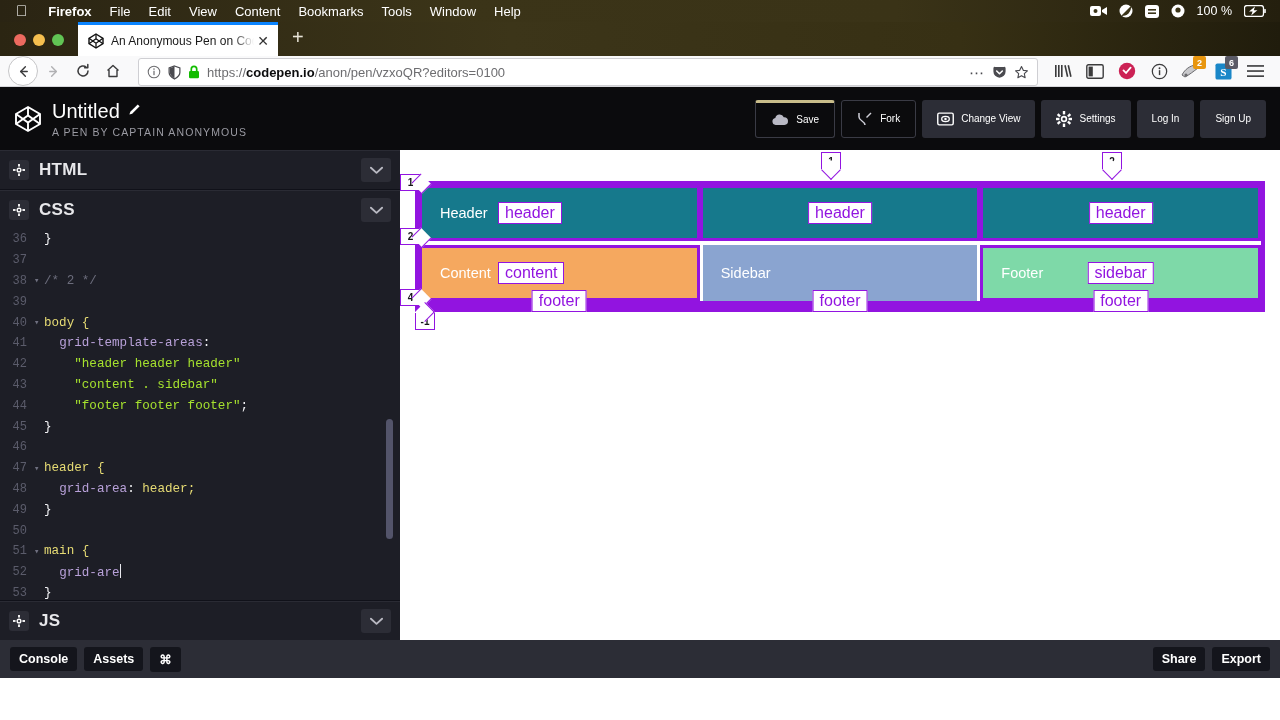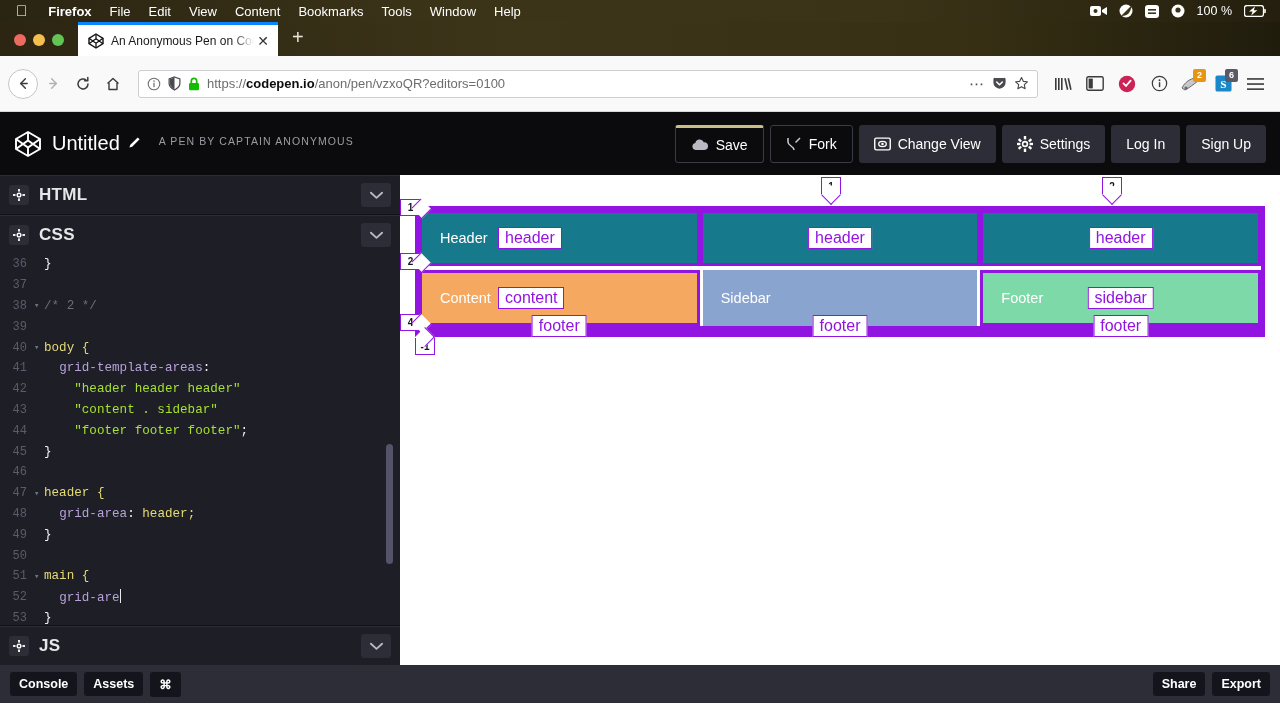--- a/index.html
+++ b/index.html
@@ -41,22 +41,22 @@
   .ff-tab .favicon { width: 16px; height: 16px; margin-right: 7px; flex: 0 0 auto; }
   .ff-tab .tabtitle {
     flex: 1; overflow: hidden; white-space: nowrap;
     -webkit-mask-image: linear-gradient(90deg,#000 85%,transparent);
             mask-image: linear-gradient(90deg,#000 85%,transparent);
   }
   .ff-tab .tabclose { width: 18px; text-align: center; font-size: 14px; color: #333; }
   .newtab { color: #e8e4d8; font-size: 20px; padding: 0 14px 7px 14px; font-weight: 300; }
 
   .ff-navbar {
-    height: 56px; width: 100%; background: #f9f9fa;
-    display: flex; align-items: center; padding: 0 8px;
+    height: 31px; width: 100%; background: #f9f9fa;
+    display: flex; align-items: flex-end; padding: 0 8px;
     border-bottom: 1px solid #d7d7db;
   }
   .navbtn { width: 30px; height: 30px; display: flex; align-items: center; justify-content: center;
             color: #3b3b3c; }
   .navbtn.back { border: 1px solid #c6c6c8; border-radius: 50%; background: #fff; }
   .navbtn.fwd { color: #b1b1b3; }
   .urlbar {
     flex: 1; height: 28px; margin: 0 10px; background: #fff;
     border: 1px solid #cfcfd3; border-radius: 3px;
     display: flex; align-items: center; padding: 0 8px; gap: 7px;
@@ -73,28 +73,28 @@
     display: flex; align-items: center; justify-content: center; padding: 0 2px;
   }
 
   
   .cp { width: 100%; height: 591px; display: flex; flex-direction: column; background: #1d1e26; }
   .cp-header {
     height: 63px; background: #0b0b0d; display: flex; align-items: center;
     padding: 0 14px 0 14px; position: relative; z-index: 5;
   }
   .cp-logo { width: 28px; height: 28px; margin-right: 10px; }
-  .cp-titlewrap { display: flex; flex-direction: row; justify-content: center; gap: 18px; }
+  .cp-titlewrap { display: flex; flex-direction: column; justify-content: center; }
   .cp-title { color: #fff; font-size: 20px; display: flex; align-items: center; gap: 8px; font-weight: 400; }
   .cp-pencil { font-size: 12px; }
   .cp-sub { color: #9b9ba3; font-size: 10.5px; letter-spacing: 1.1px; margin-top: 3px; }
   .cp-actions { margin-left: auto; display: flex; align-items: center; gap: 6px; }
   .cpbtn {
     height: 38px; display: flex; align-items: center; gap: 7px;
-    padding: 0 15px; border-radius: 3px; color: #fff; font-size: 14px;
+    padding: 0 15px; border-radius: 3px; color: #fff; font-size: 10px;
     background: #2c2d36; font-weight: 500; white-space: nowrap;
   }
   .cpbtn.dark { background: #0b0b0d; border: 1px solid #3a3b45; }
   .cpbtn.save { border-top: 3px solid #c9bd8a; }
   .cpbtn svg { display: block; }
 
   .cp-body { flex: 1; display: flex; min-height: 0; }
 
   
   .editors { width: 400px; background: #1d1e26; display: flex; flex-direction: column; flex: 0 0 400px; }

